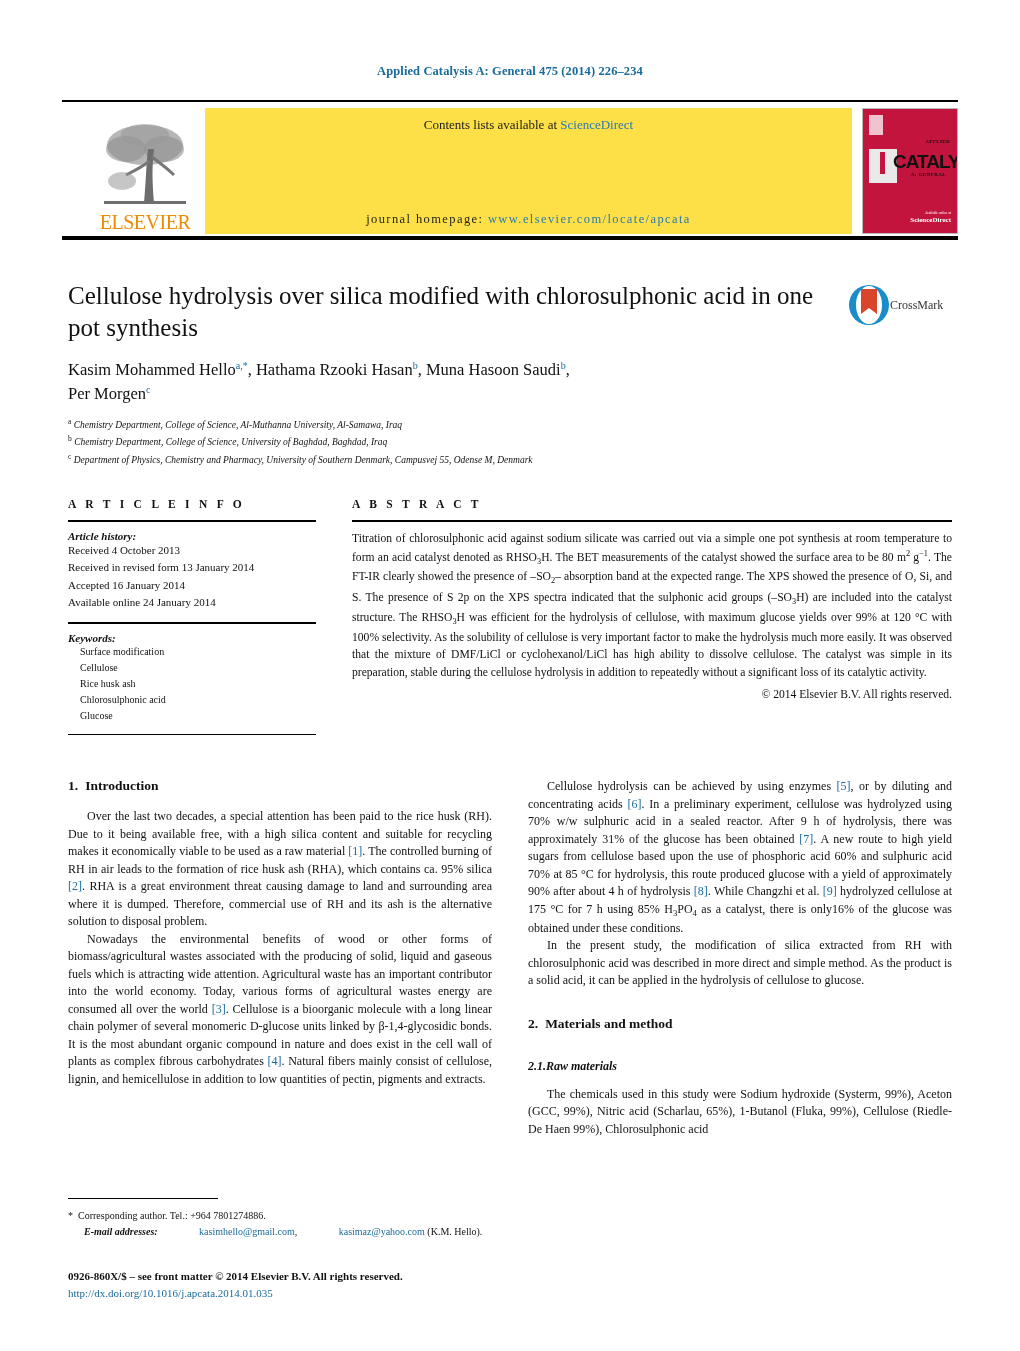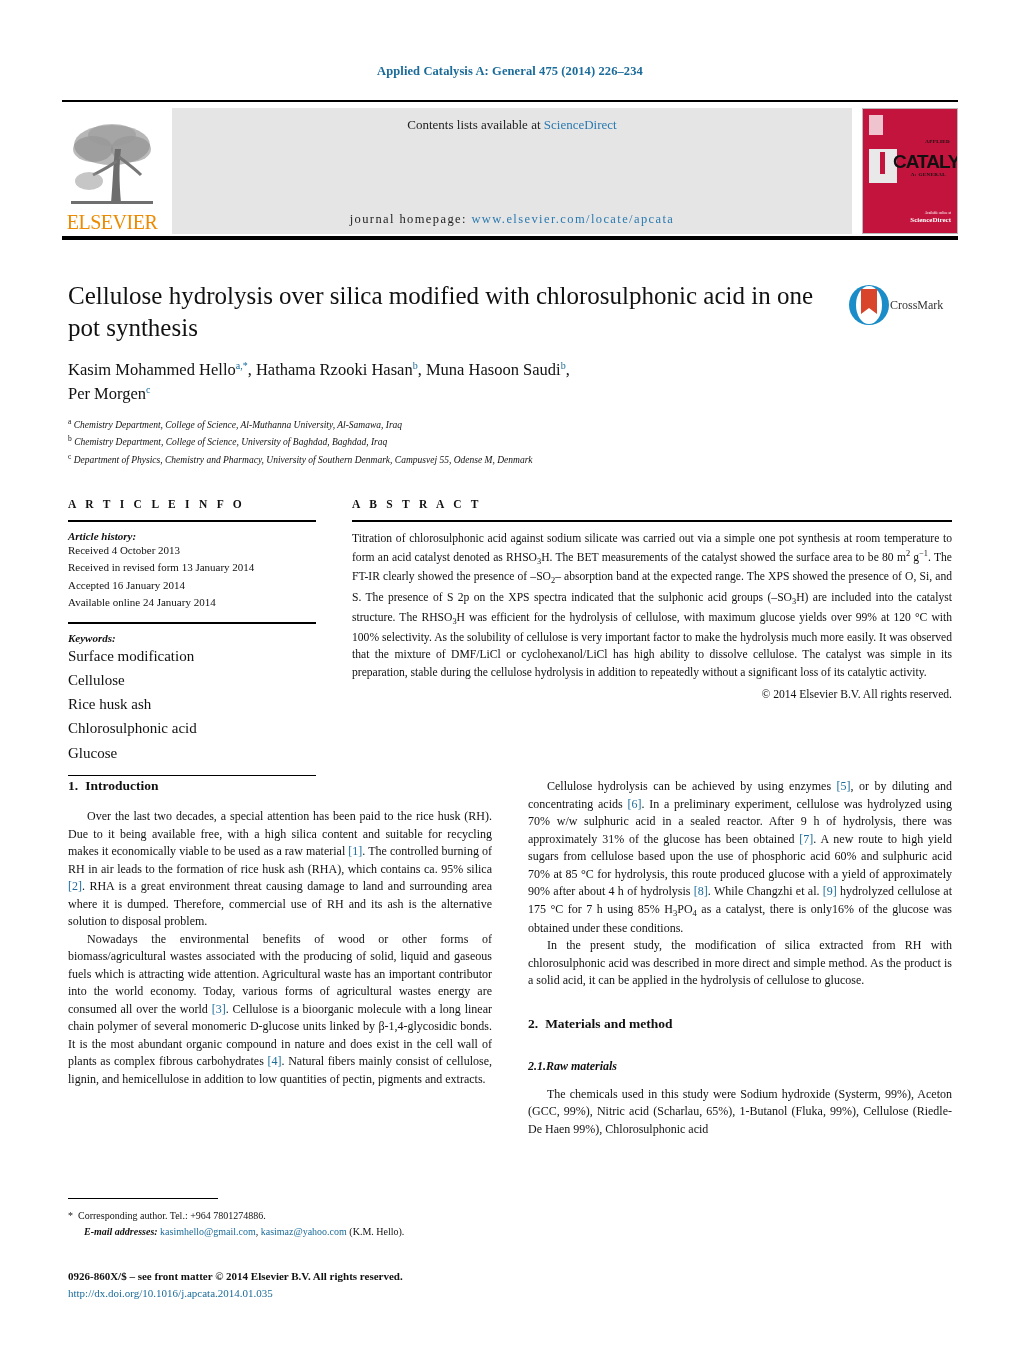--- a/index.html
+++ b/index.html
@@ -39,34 +39,35 @@
     position: absolute; left: 0; top: 6px;
     width: 896px; height: 126px;
     display: flex;
     align-items: stretch;
   }
   .elsevier-logo {
     width: 100px;
     display: flex; flex-direction: column;
     align-items: center; justify-content: flex-end;
     padding-bottom: 2px;
+    margin-left: 33px;
   }
   .tree-svg { display:block; }
   .elsevier-word {
     font-family: "Liberation Serif", serif;
     font-size: 20px;
     letter-spacing: -0.5px;
     color: #ED8B00;
     font-weight: normal;
     line-height: 1;
     margin-top: 1px;
   }
   .journal-band {
     flex: 1;
-    background: #e5e5e5;
+    background: #fde047;
     margin-left: 10px;
     margin-right: 10px;
     position: relative;
     display: flex; flex-direction: column;
     align-items: center; justify-content: space-between;
     padding: 9px 0 7px 0;
   }
   .contents-line { font-size: 13px; color:#222; }
   .contents-line .sd { color: #2a7ab0; }
   .journal-title {
@@ -150,21 +151,21 @@
     font-weight: bold;
     letter-spacing: 3.3px;
     color: #111;
     font-family: "Liberation Serif", serif;
   }
   .thin-rule { height: 2px; background: #000; margin: 10px 0 8px 0; }
   .thin-rule-b { height: 1px; background: #000; margin: 10px 0 8px 0; }
 
   .meta-label { font-size: 11px; font-style: italic; font-weight: bold; color:#111; }
   .meta-line { font-size: 11px; line-height: 1.58; color:#111; }
-  .kw-line { font-size: 15px; line-height: 1.62; color:#111; }
+  .kw-line { font-size: 10px; line-height: 1.62; color:#111;margin-left:12px; }
 
   .abstract-body {
     font-size: 11.6px;
     line-height: 1.52;
     text-align: justify;
     color: #111;
   }
   .copyright {
     font-size: 11.6px;
     text-align: right;
@@ -204,21 +205,21 @@
   .spacer-lg { height: 26px; }
   .spacer-sm { height: 13px; }
 
   
   .footnote-wrap { position: absolute; left: 68px; top: 1198px; width: 424px; }
   .footnote-rule { width: 150px; height: 1px; background: #000; margin-bottom: 9px; }
   .fn-line { font-size: 10px; line-height: 1.56; color:#111; }
   .fn-line .star { margin-right: 5px; }
   .fn-indent { padding-left: 16px; }
   .fn-italic { font-style: italic; font-weight:bold; }
-  .link { color: #1a6b9a; }
+  .link { color: #1a6b9a; margin-left: 39px; }
 
   .issn-block { position: absolute; left: 68px; top: 1268px; width: 560px; }
   .issn-line { font-size: 11px; color:#111; line-height:1.5; font-weight:bold;}
   .doi-line { font-size: 11px; color:#1a6b9a; line-height:1.5; }
 
   sub { font-size: 0.72em; }
   sup.sm { font-size: 0.72em; }
 </style>
 </head>
 <body>

